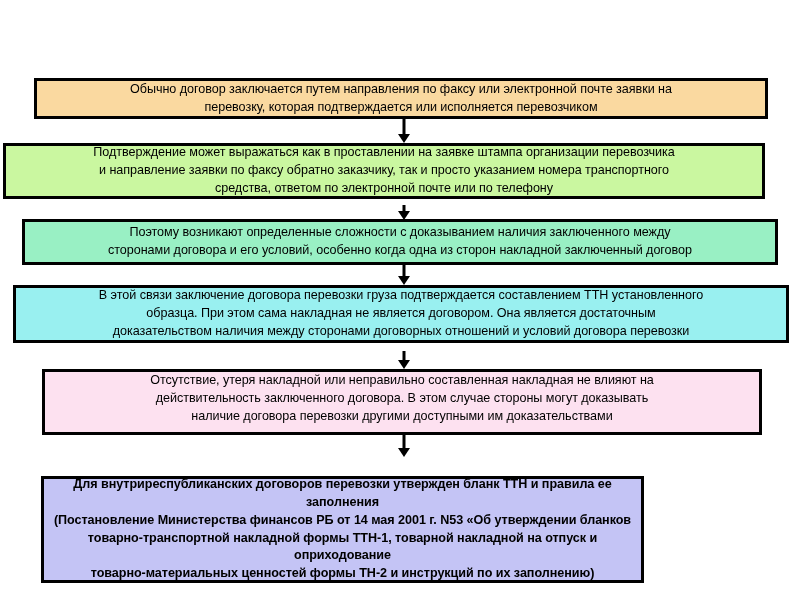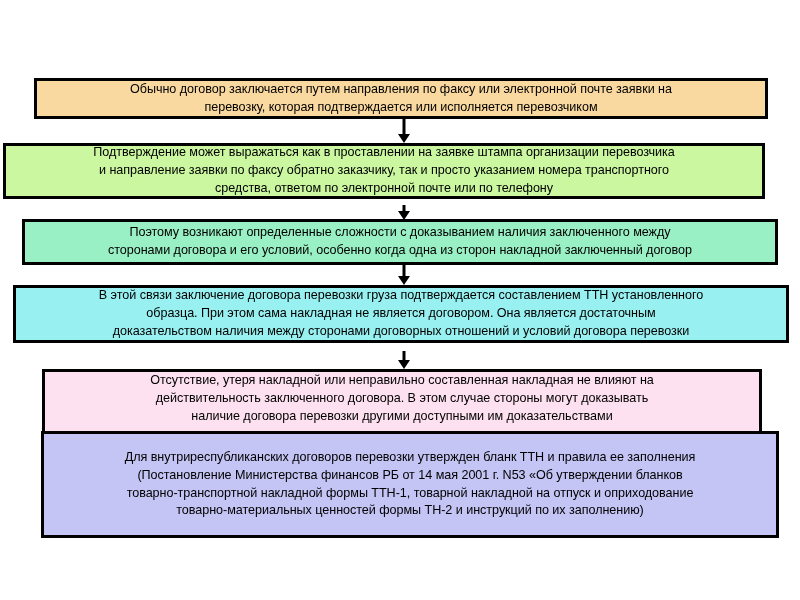--- a/index.html
+++ b/index.html
@@ -113,20 +113,20 @@
     <span>Отсутствие, утеря накладной  или  неправильно составленная накладная не влияют на
 действительность заключенного договора. В этом случае стороны могут доказывать
 наличие  договора перевозки другими доступными им доказательствами</span>
   </div>
 
   <div class="arrow" style="left:404px; top:435px; height:22px;">
     <div class="shaft" style="height:13px;"></div>
     <div class="head" style="top:13px;"></div>
   </div>
 
-  <div class="node" style="left:41px; top:431px; width:738px; height:107px; background:#c4c4f5;">
+  <div class="node" style="left:41px; top:476px; width:603px; height:107px; background:#c4c4f5;font-weight:bold;">
     <span>Для внутриреспубликанских   договоров перевозки утвержден бланк  ТТН и правила ее заполнения
 (Постановление Министерства финансов РБ от 14 мая 2001 г. N53 «Об утверждении  бланков
 товарно-транспортной накладной формы ТТН-1, товарной накладной на отпуск и оприходование
 товарно-материальных ценностей формы ТН-2 и инструкций  по их заполнению)</span>
   </div>
 
 </div>
 
 </body></html>

